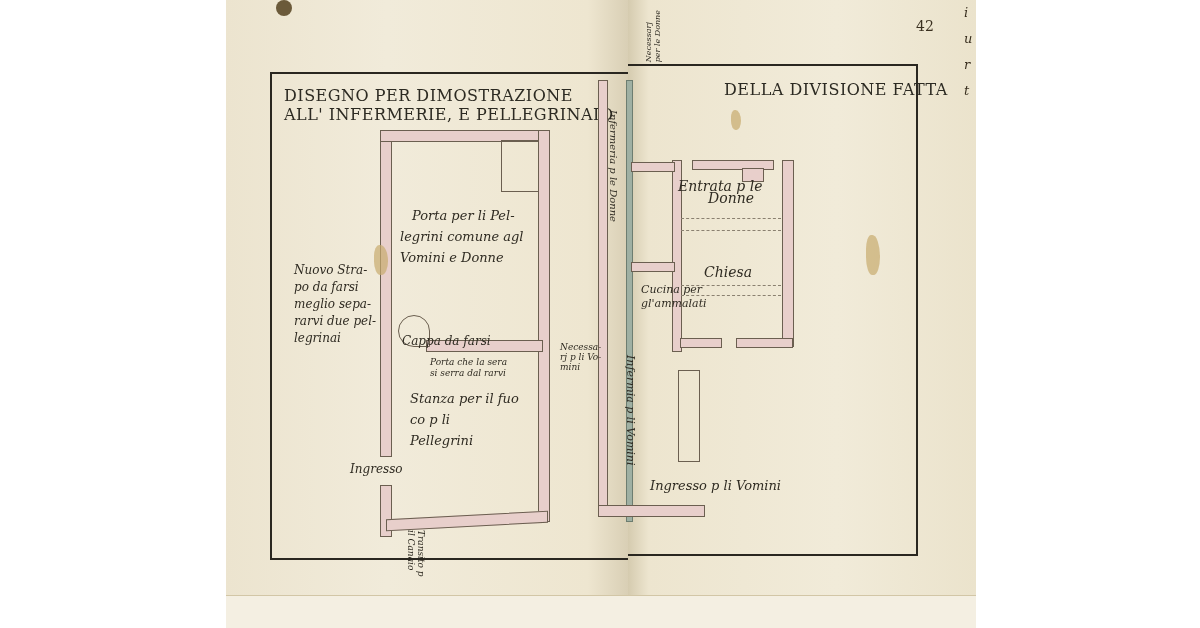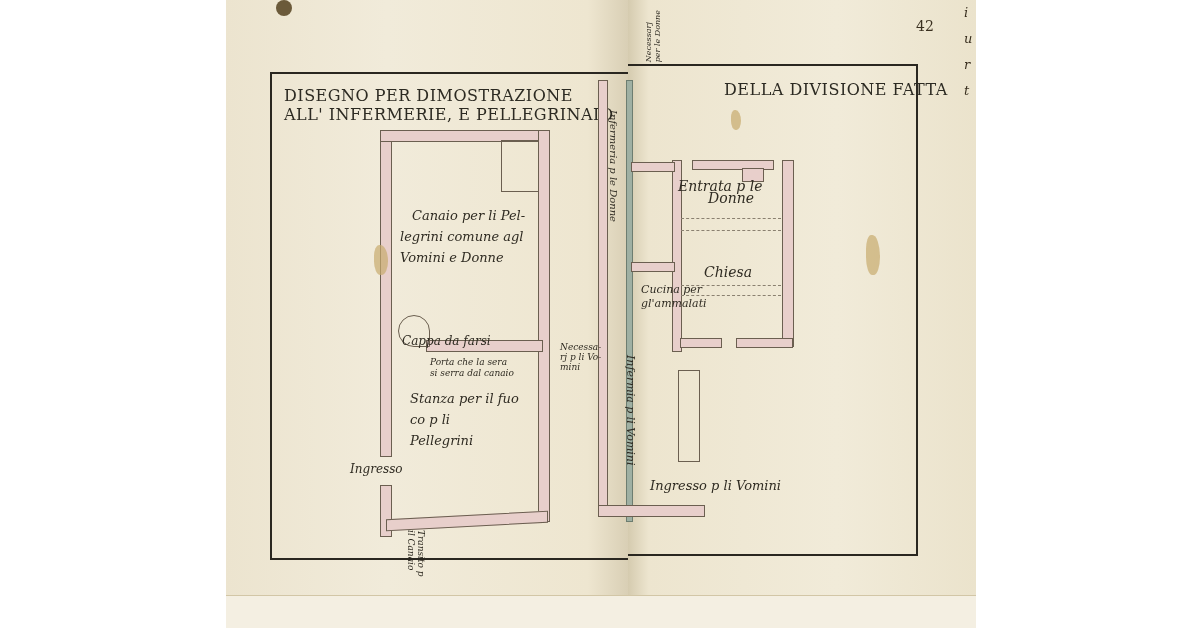--- a/index.html
+++ b/index.html
@@ -68,28 +68,35 @@
   <div class="dash" style="left:455px;top:218px;width:100px;"></div>
   <div class="dash" style="left:455px;top:230px;width:100px;"></div>
   <div class="dash" style="left:455px;top:285px;width:100px;"></div>
   <div class="dash" style="left:455px;top:295px;width:100px;"></div>
 
   <div class="stain" style="left:148px;top:245px;width:14px;height:30px;"></div>
   <div class="stain" style="left:505px;top:110px;width:10px;height:20px;"></div>
   <div class="stain" style="left:640px;top:235px;width:14px;height:40px;"></div>
 
   <div class="label" style="left:174px;top:205px;font-size:13px;line-height:21px;">
-    <div style="padding-left:12px">Canaio per li Pel-</div>
+    <div style="padding-left:12px">Porta per li Pel-</div>
     <div>legrini comune agl</div>
     <div>Vomini e Donne</div>
+  </div>
+  <div class="label" style="left:68px;top:262px;font-size:12px;line-height:17px;">
+    <div>Nuovo Stra-</div>
+    <div>po da farsi</div>
+    <div>meglio sepa-</div>
+    <div>rarvi due pel-</div>
+    <div>legrinai</div>
   </div>
   <div class="label" style="left:176px;top:334px;font-size:12px;">Cappa da farsi</div>
   <div class="label" style="left:204px;top:357px;font-size:9px;line-height:11px;">
     <div>Porta che la sera</div>
-    <div>si serra dal canaio</div>
+    <div>si serra dal rarvi</div>
   </div>
   <div class="label" style="left:184px;top:388px;font-size:13px;line-height:21px;">
     <div>Stanza per il fuo</div>
     <div>co p li</div>
     <div>Pellegrini</div>
   </div>
   <div class="label" style="left:124px;top:462px;font-size:12px;">Ingresso</div>
   <div class="label vert" style="left:180px;top:530px;font-size:9px;line-height:10px;">
     <div>Transito p</div>
     <div>il Canaio</div>

